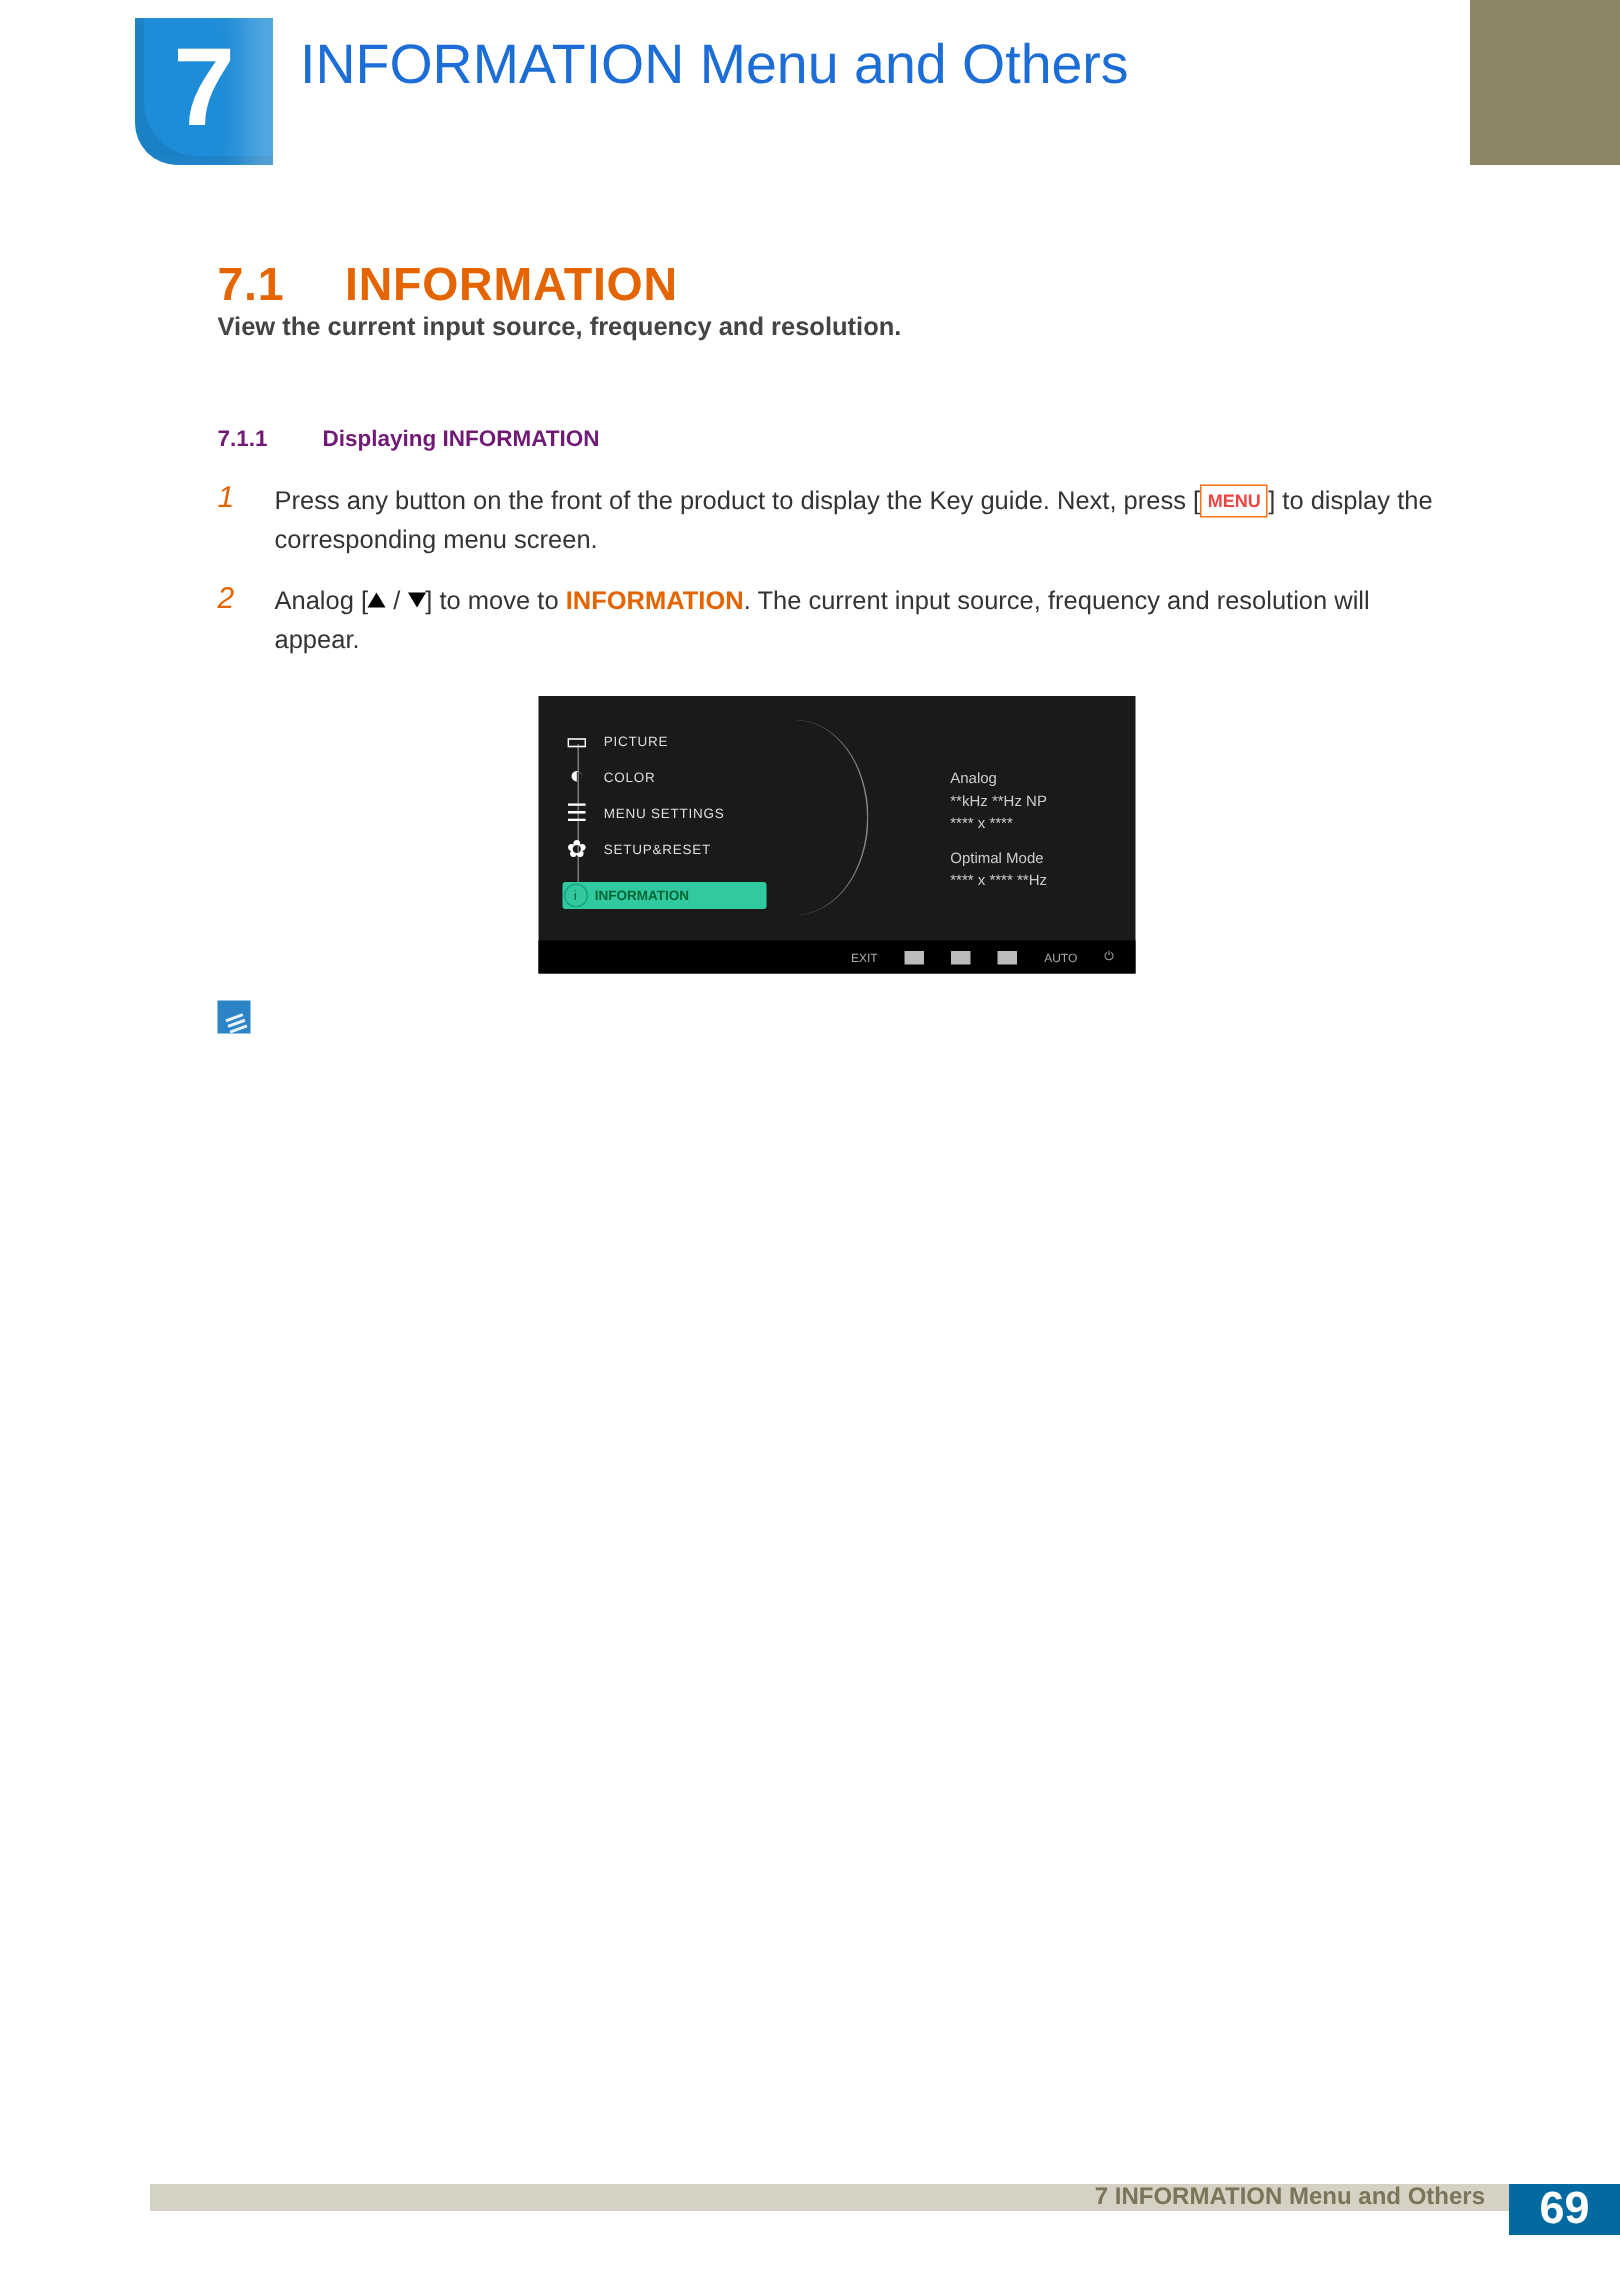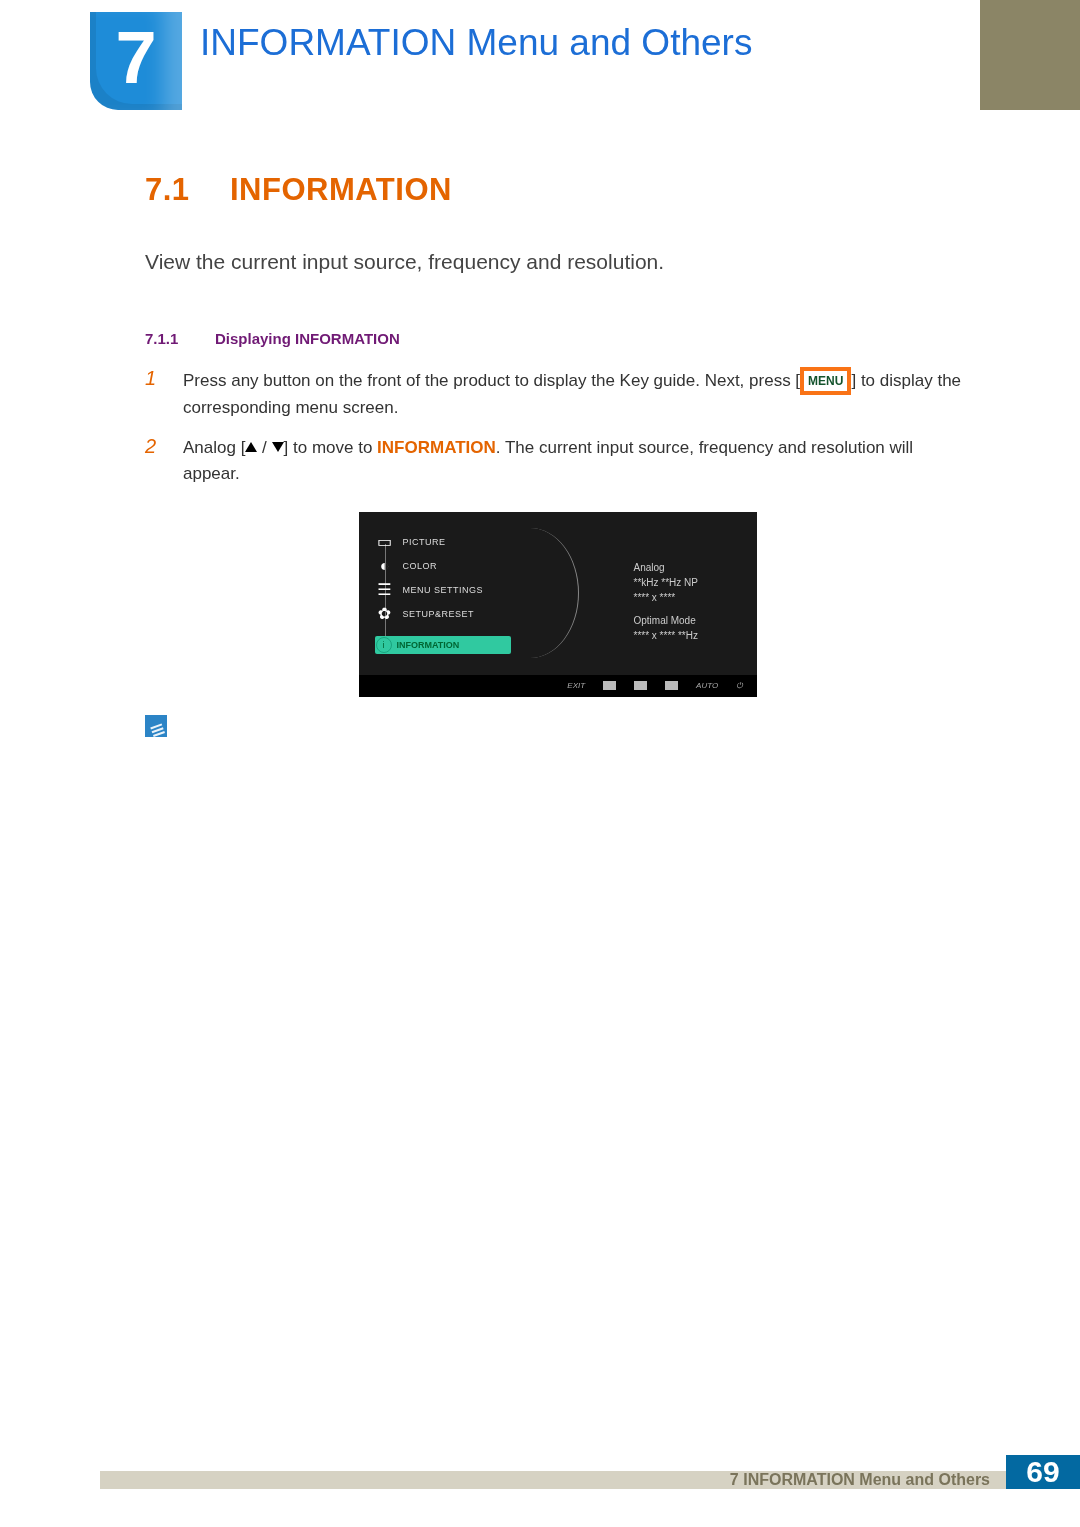--- a/index.html
+++ b/index.html
@@ -45,23 +45,23 @@
   }
   .content { position: absolute; left: 145px; top: 172px; right: 110px; }
   .h1 {
     color: #e46400;
     font-size: 31px;
     font-weight: 600;
     letter-spacing: .5px;
   }
   .h1 .num { display: inline-block; min-width: 85px; }
   .intro {
-    margin-top: 42px;
-    font-size: 21px;
+    font-size: 17px;
     color: #444;
+    font-weight: bold;
   }
   .h2 {
     margin-top: 56px;
     color: #701a75;
     font-size: 15px;
     font-weight: 600;
   }
   .h2 .num { display: inline-block; min-width: 70px; }
   .steps { margin-top: 20px; }
   .step { display: flex; gap: 20px; margin-bottom: 14px; }
@@ -70,25 +70,25 @@
     font-style: italic;
     font-size: 20px;
     font-weight: 500;
     min-width: 18px;
   }
   .step-text { font-size: 17px; line-height: 1.55; color: #333; }
   .menu-key {
     display: inline-block;
     font-size: 12px;
     font-weight: 700;
-    border: 4px solid #f97316;
+    border: 1px solid #f97316;
     padding: 1px 4px 0 4px;
     vertical-align: 1px;
     background:#fff;
-    color:#14532d;
+    color:#ef4444;
   }
   .tri-up, .tri-dn { display:inline-block; width:0; height:0; vertical-align:1px; }
   .tri-up { border-left:6px solid transparent; border-right:6px solid transparent; border-bottom:10px solid #000; }
   .tri-dn { border-left:6px solid transparent; border-right:6px solid transparent; border-top:10px solid #000; }
   .info-kw { color:#e46400; font-weight:700; }
   .osd-wrap { margin: 24px 0 18px 0; display:flex; justify-content:center; }
   .osd {
     width: 398px; height: 185px;
     background: #1a1a1a;
     position: relative;
@@ -121,37 +121,37 @@
     border-top:none;border-bottom:none;border-left:none;
   }
   .osd-right { position:absolute; left:232px; top:48px; font-size:10px; line-height:1.5; color:#ccc;margin-left:43px; }
   .osd-ctrl {
     position:absolute; left:0; right:0; bottom:0; height:22px;
     background:#000;
     display:flex; align-items:center; justify-content:flex-end;
     gap:18px; padding:0 14px;
     font-size:8px; color:#aaa;
   }
-  .osd-ctrl .btn { display:inline-flex; flex-direction:column; align-items:center; gap:1px;font-style:italic; }
+  .osd-ctrl .btn { display:inline-flex; flex-direction:column; align-items:center; gap:1px; }
   .osd-ctrl .box { width:13px; height:9px; background:#bbb; display:inline-block; }
   .note-row { display:flex; gap:14px; align-items:flex-start; margin-top:8px; }
   .note-ico {
     width:22px; height:22px; background:#2c84c6;
     position:relative; flex:0 0 22px;
   }
   .note-ico::after{
     content:""; position:absolute; right:2px; bottom:2px;
     width:12px; height:2px; background:#fff; transform:rotate(-20deg);
     box-shadow: 0 -4px 0 #fff, 0 -8px 0 #fff;
     opacity:.9;
   }
   .note-text { font-size:17px; color:#333; }
   .footer {
     position: absolute; left:100px; right:0; bottom:38px;
-    height:33px; display:flex; align-items:flex-end;
+    height:33px; display:flex; align-items:flex-start;
   }
   .footer .bar { flex:1; background:#d6d2c3; display:flex; align-items:center; justify-content:flex-end; padding-right:16px; }
   .footer .bar span { color:#7a745b; font-size:16px; font-weight:600; }
   .footer .pg { width:74px; background:#0369a1; color:#fff; display:flex; align-items:center; justify-content:center; font-size:30px; font-weight:700; }
 </style>
 </head>
 <body>
 
 <div class="top-bar"></div>
 

